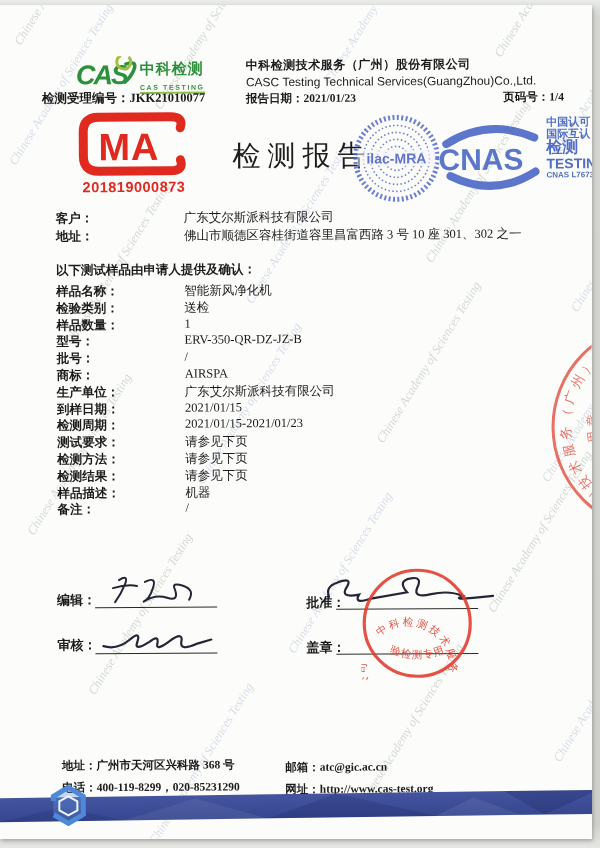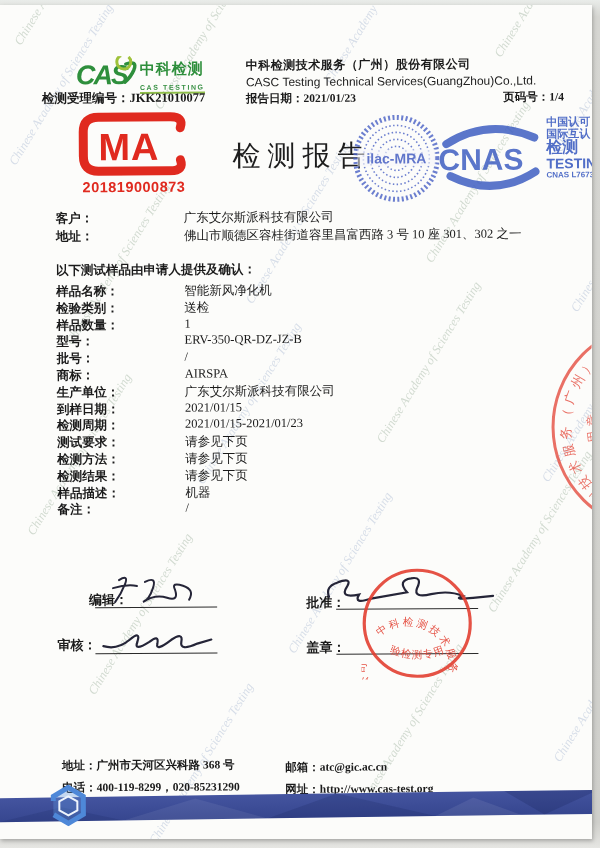--- a/index.html
+++ b/index.html
@@ -163,21 +163,21 @@
         <div class="field-row"><span class="f-label">生产单位：</span><span class="f-value">广东艾尔斯派科技有限公司</span></div>
         <div class="field-row"><span class="f-label">到样日期：</span><span class="f-value">2021/01/15</span></div>
         <div class="field-row"><span class="f-label">检测周期：</span><span class="f-value">2021/01/15-2021/01/23</span></div>
         <div class="field-row"><span class="f-label">测试要求：</span><span class="f-value">请参见下页</span></div>
         <div class="field-row"><span class="f-label">检测方法：</span><span class="f-value">请参见下页</span></div>
         <div class="field-row"><span class="f-label">检测结果：</span><span class="f-value">请参见下页</span></div>
         <div class="field-row"><span class="f-label">样品描述：</span><span class="f-value">机器</span></div>
         <div class="field-row"><span class="f-label">备注：</span><span class="f-value">/</span></div>
       </div>
 
-  <div class="siglab" style="left:56px;top:585px;margin-left:32px;">编辑：</div>
+  <div class="siglab" style="left:56px;top:585px;">编辑：</div>
   <div class="sigline" style="left:94px;top:601px;width:122px;"></div>
   <svg class="sig" style="left:104px;top:566px;" width="100" height="36" viewBox="0 0 100 36">
     <path d="M14,8 Q24,2 20,12 Q16,22 10,30 M8,16 Q22,12 32,14 M40,10 Q52,4 48,16 Q44,28 38,30 Q50,22 62,26 Q74,30 70,18 Q66,10 78,14 Q90,18 84,28" fill="none" stroke="#252538" stroke-width="2" stroke-linecap="round"></path>
   </svg>
   <div class="siglab" style="left:56px;top:630px;">审核：</div>
   <div class="sigline" style="left:94px;top:647px;width:122px;"></div>
   <svg class="sig" style="left:98px;top:620px;" width="120" height="30" viewBox="0 0 120 30">
     <path d="M4,20 Q18,24 30,14 Q42,4 38,16 Q34,26 50,16 Q60,8 58,18 Q56,26 72,14 Q84,6 82,16 Q80,26 98,18 L112,14" fill="none" stroke="#252538" stroke-width="2.2" stroke-linecap="round"></path>
   </svg>
 

